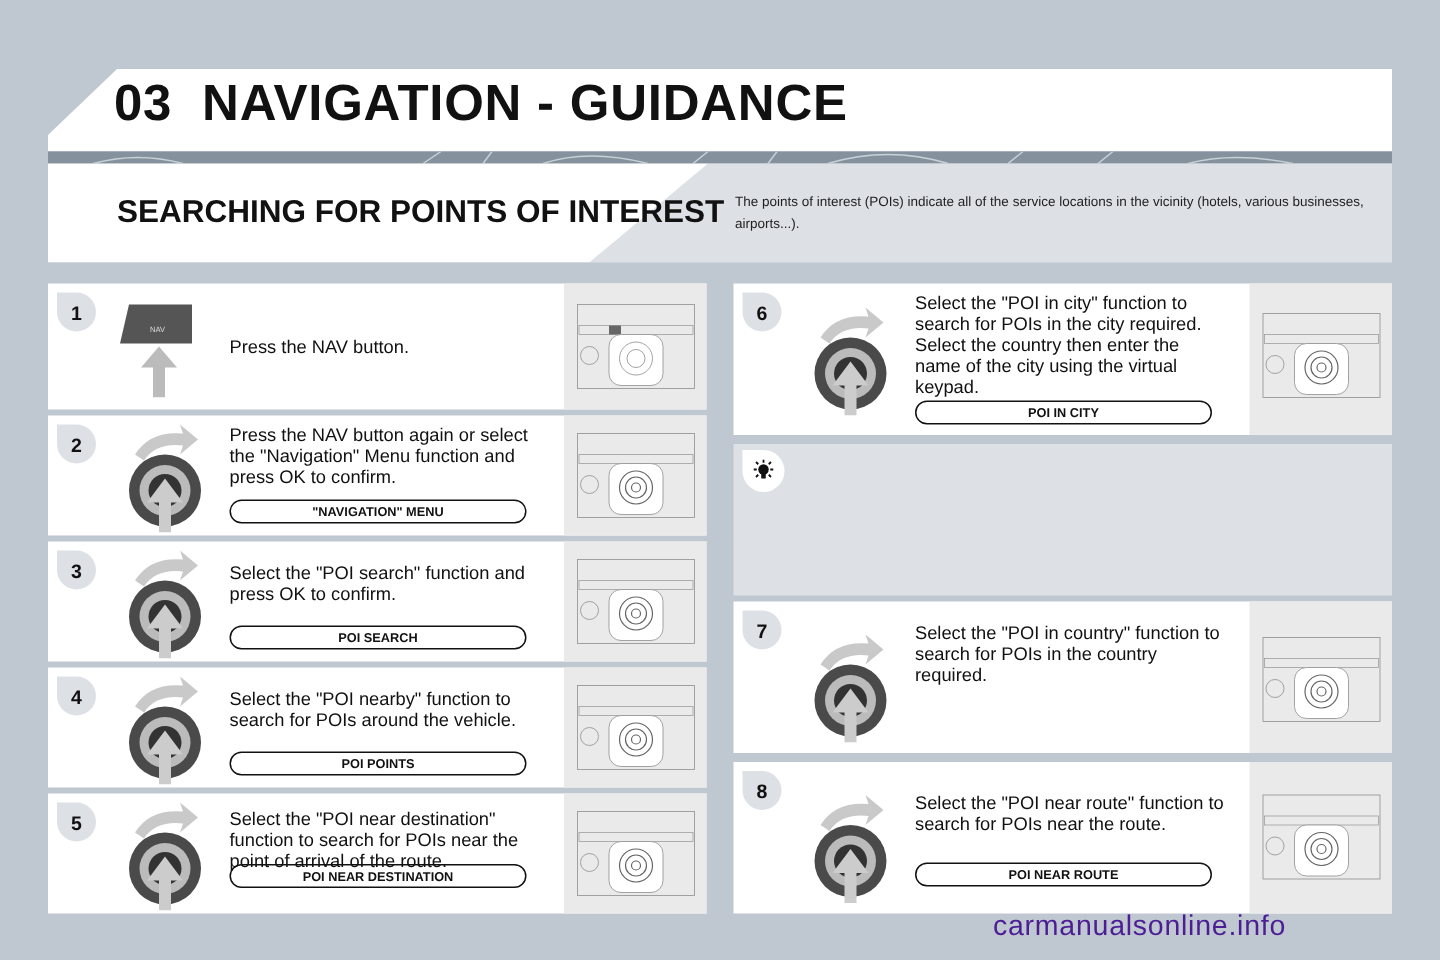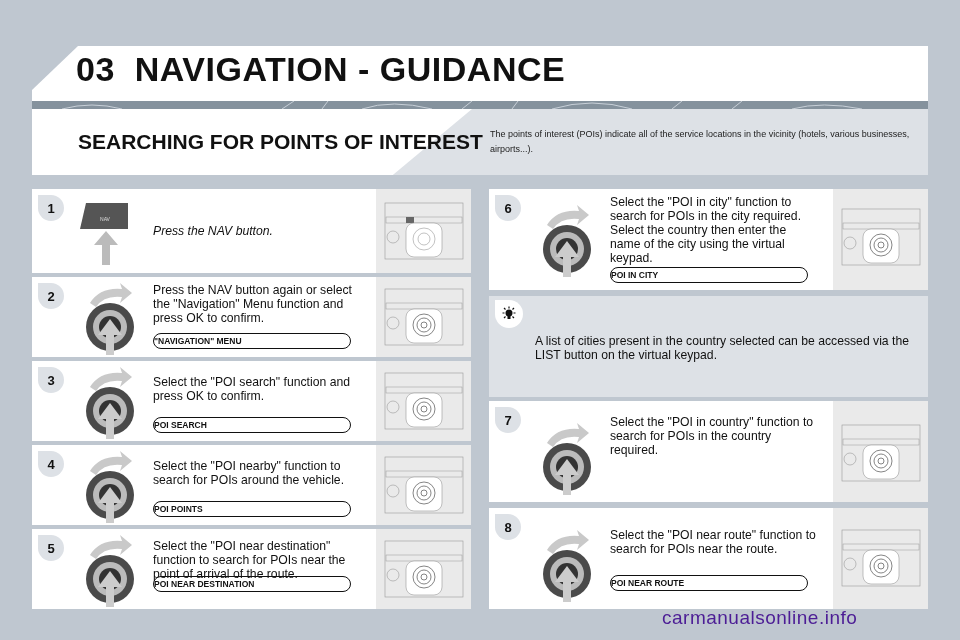--- a/index.html
+++ b/index.html
@@ -12,21 +12,21 @@
   .band svg{position:absolute;left:0;top:0;}
   .sub{left:32px;top:109px;width:896px;height:66px;background:#dde1e6;}
   .sub-white{left:32px;top:109px;width:440px;height:66px;background:#fff;clip-path:polygon(0 0,100% 0,82% 100%,0 100%);}
   .sub-title{left:78px;top:130px;font-size:21px;font-weight:bold;}
   .intro{left:490px;top:127px;width:420px;font-size:9px;line-height:15px;color:#222;}
   
   .card{background:#fff;}
   .card .pic{position:absolute;right:0;top:0;bottom:0;width:95px;background:#eaeaea;}
   .badge{position:absolute;left:6px;top:6px;width:26px;height:26px;background:#dde1e6;border-radius:0 13px 13px 13px;font-weight:bold;font-size:13px;display:flex;align-items:center;justify-content:center;}
   .stxt{position:absolute;font-size:12.2px;line-height:14px;color:#111;}
-  .pill{position:absolute;height:14px;border:1.5px solid #111;border-radius:8px;font-size:8.5px;font-weight:bold;line-height:14px;box-sizing:content-box;}
+  .pill{position:absolute;height:14px;border:1.5px solid #111;border-radius:8px;font-size:8.5px;font-weight:bold;text-align:center;line-height:14px;box-sizing:content-box;}
   .knob{position:absolute;}
   .panel{position:absolute;}
   .tip{left:489px;top:296px;width:439px;height:101px;background:#dde1e6;}
   .tip-badge{position:absolute;left:6px;top:4px;width:28px;height:28px;background:#fff;border-radius:0 14px 14px 14px;display:flex;align-items:center;justify-content:center;}
   .tip-text{position:absolute;left:46px;top:38px;width:380px;font-size:12.2px;line-height:14px;}
   .wm{left:662px;top:607px;font-size:19px;color:#4c1d95;letter-spacing:0.5px;}
 </style>
 </head>
 <body>
 
@@ -42,21 +42,21 @@
 <div class="abs sub-title">SEARCHING FOR POINTS OF INTEREST</div>
 <div class="abs intro">The points of interest (POIs) indicate all of the service locations in the vicinity (hotels, various businesses, airports...).</div>
 
 <div class="abs card" style="left:32px;top:189px;width:439px;height:84px;">
   <div class="badge">1</div>
   <svg class="knob" style="left:46px;top:10px;" width="56" height="66">
     <path d="M8 4 L50 4 L50 30 L2 30 Z" fill="#555"></path>
     <text x="27" y="22" font-size="5" fill="#ddd" font-family="Liberation Sans,sans-serif" text-anchor="middle">NAV</text>
     <path d="M28 32 L40 46 L32 46 L32 66 L24 66 L24 46 L16 46 Z" fill="#bbb"></path>
   </svg>
-  <div class="stxt" style="left:121px;top:35px;width:210px;font-style:italic;">Press the NAV button.</div>
+  <div class="stxt" style="left:121px;top:35px;width:210px;">Press the NAV button.</div>
   <div class="pic">
     <svg class="panel" style="left:8px;top:12px;" width="80" height="60">
       <rect x="1" y="2" width="78" height="56" fill="none" stroke="#999" stroke-width="0.6"></rect>
       <rect x="2" y="16" width="76" height="6" fill="none" stroke="#999" stroke-width="0.5"></rect>
       <rect x="22" y="16" width="8" height="6" fill="#666"></rect>
       <rect x="22" y="22" width="36" height="34" rx="8" fill="#fff" stroke="#999" stroke-width="0.6"></rect>
       <circle cx="40" cy="38" r="11" fill="none" stroke="#999" stroke-width="0.6"></circle>
       <circle cx="40" cy="38" r="6" fill="none" stroke="#999" stroke-width="0.6"></circle>
       <circle cx="9" cy="36" r="6" fill="none" stroke="#999" stroke-width="0.6"></circle>
     </svg>
@@ -184,21 +184,20 @@
 </div>
 
 <div class="abs tip">
   <div class="tip-badge">
     <svg width="16" height="16">
       <circle cx="8" cy="7" r="3.5" fill="#111"></circle>
       <rect x="6.5" y="10" width="3" height="3" fill="#111"></rect>
       <path d="M8 0.5 V2.5 M1.5 7 H3.5 M12.5 7 H14.5 M3 2 L4.5 3.5 M13 2 L11.5 3.5 M3 12 L4.5 10.5 M13 12 L11.5 10.5" stroke="#111" stroke-width="1.2"></path>
     </svg>
   </div>
-  <div class="tip-text">A list of cities present in the country selected can be accessed via the LIST button on the virtual keypad.</div>
 </div>
 
 <div class="abs card" style="left:489px;top:401px;width:439px;height:101px;">
   <div class="badge">7</div>
   <svg class="knob" style="left:50px;top:18px;" width="56" height="76">
     <path d="M8 24 Q18 8 40 10 L38 4 L50 14 L38 24 L40 18 Q22 16 14 28 Z" fill="#c9c9c9"></path>
     <circle cx="28" cy="48" r="24" fill="#4a4a4a"></circle>
     <circle cx="28" cy="48" r="17" fill="#bbb"></circle>
     <circle cx="28" cy="48" r="11" fill="#333"></circle>
     <path d="M28 40 L40 56 L32 56 L32 76 L24 76 L24 56 L16 56 Z" fill="#ccc"></path>

